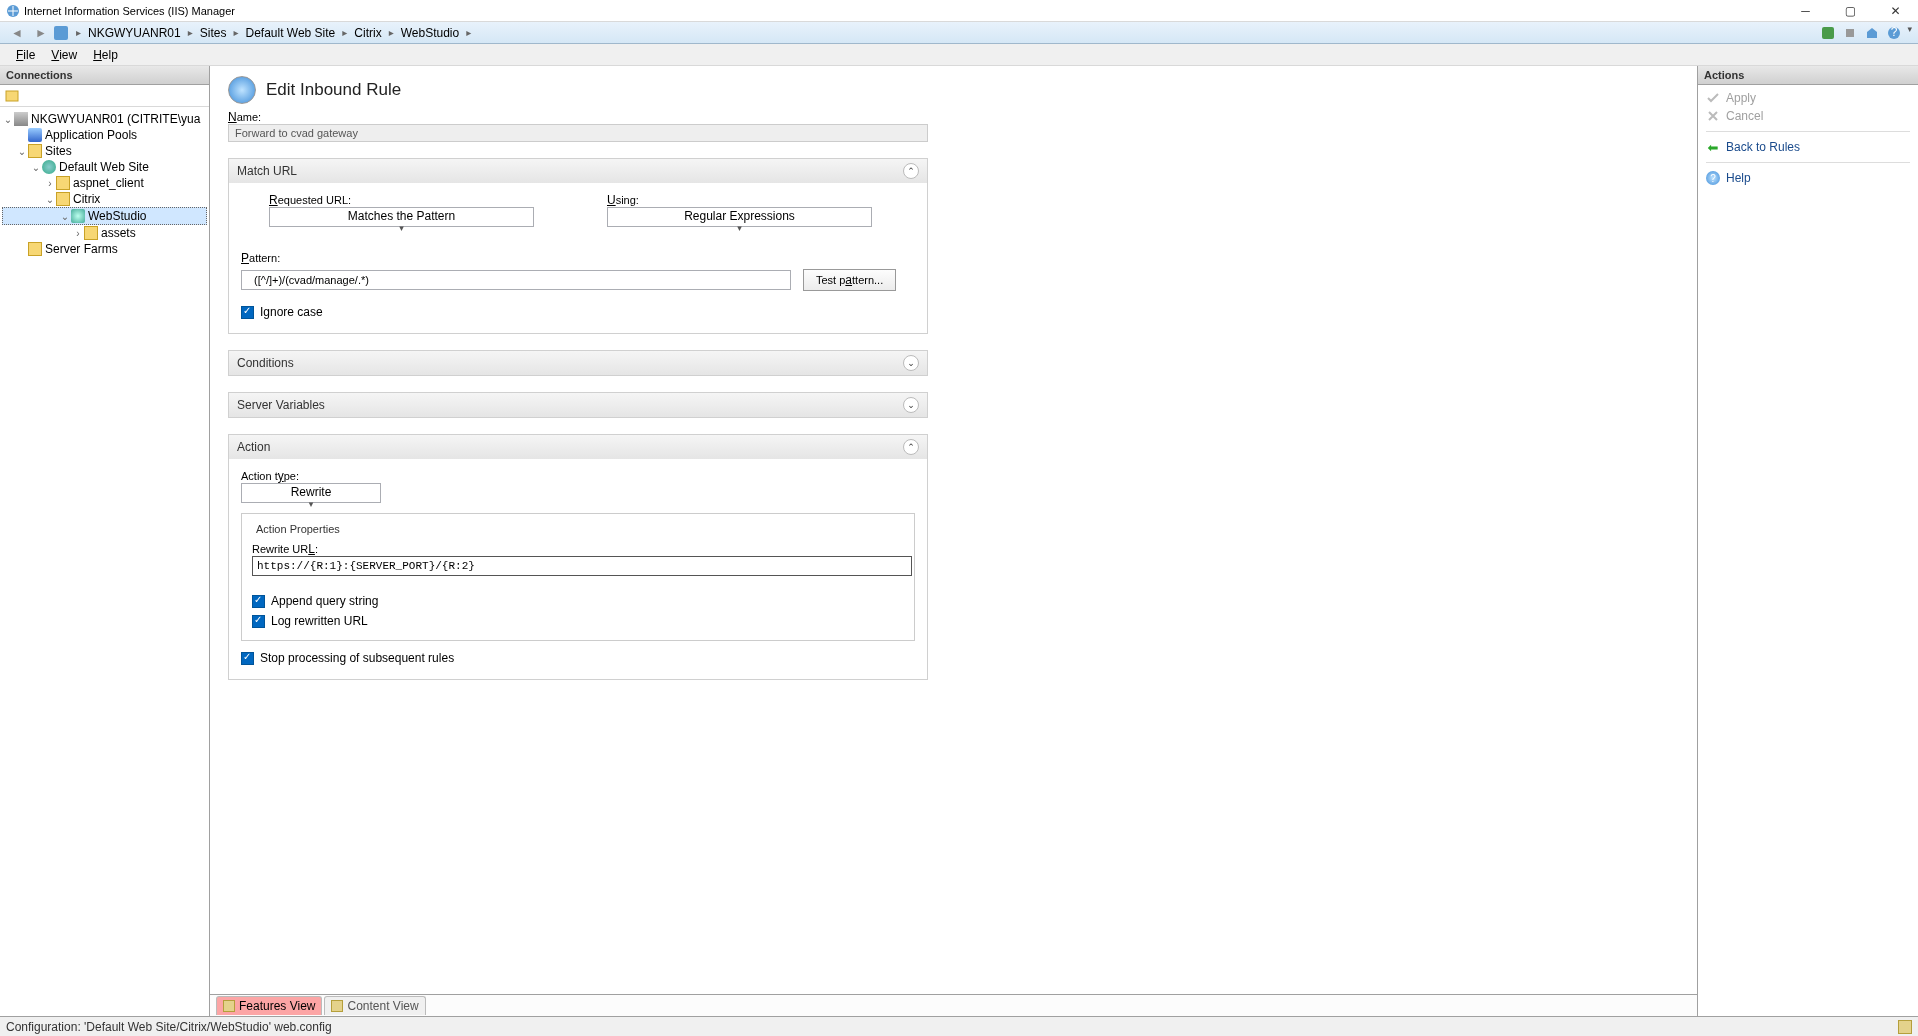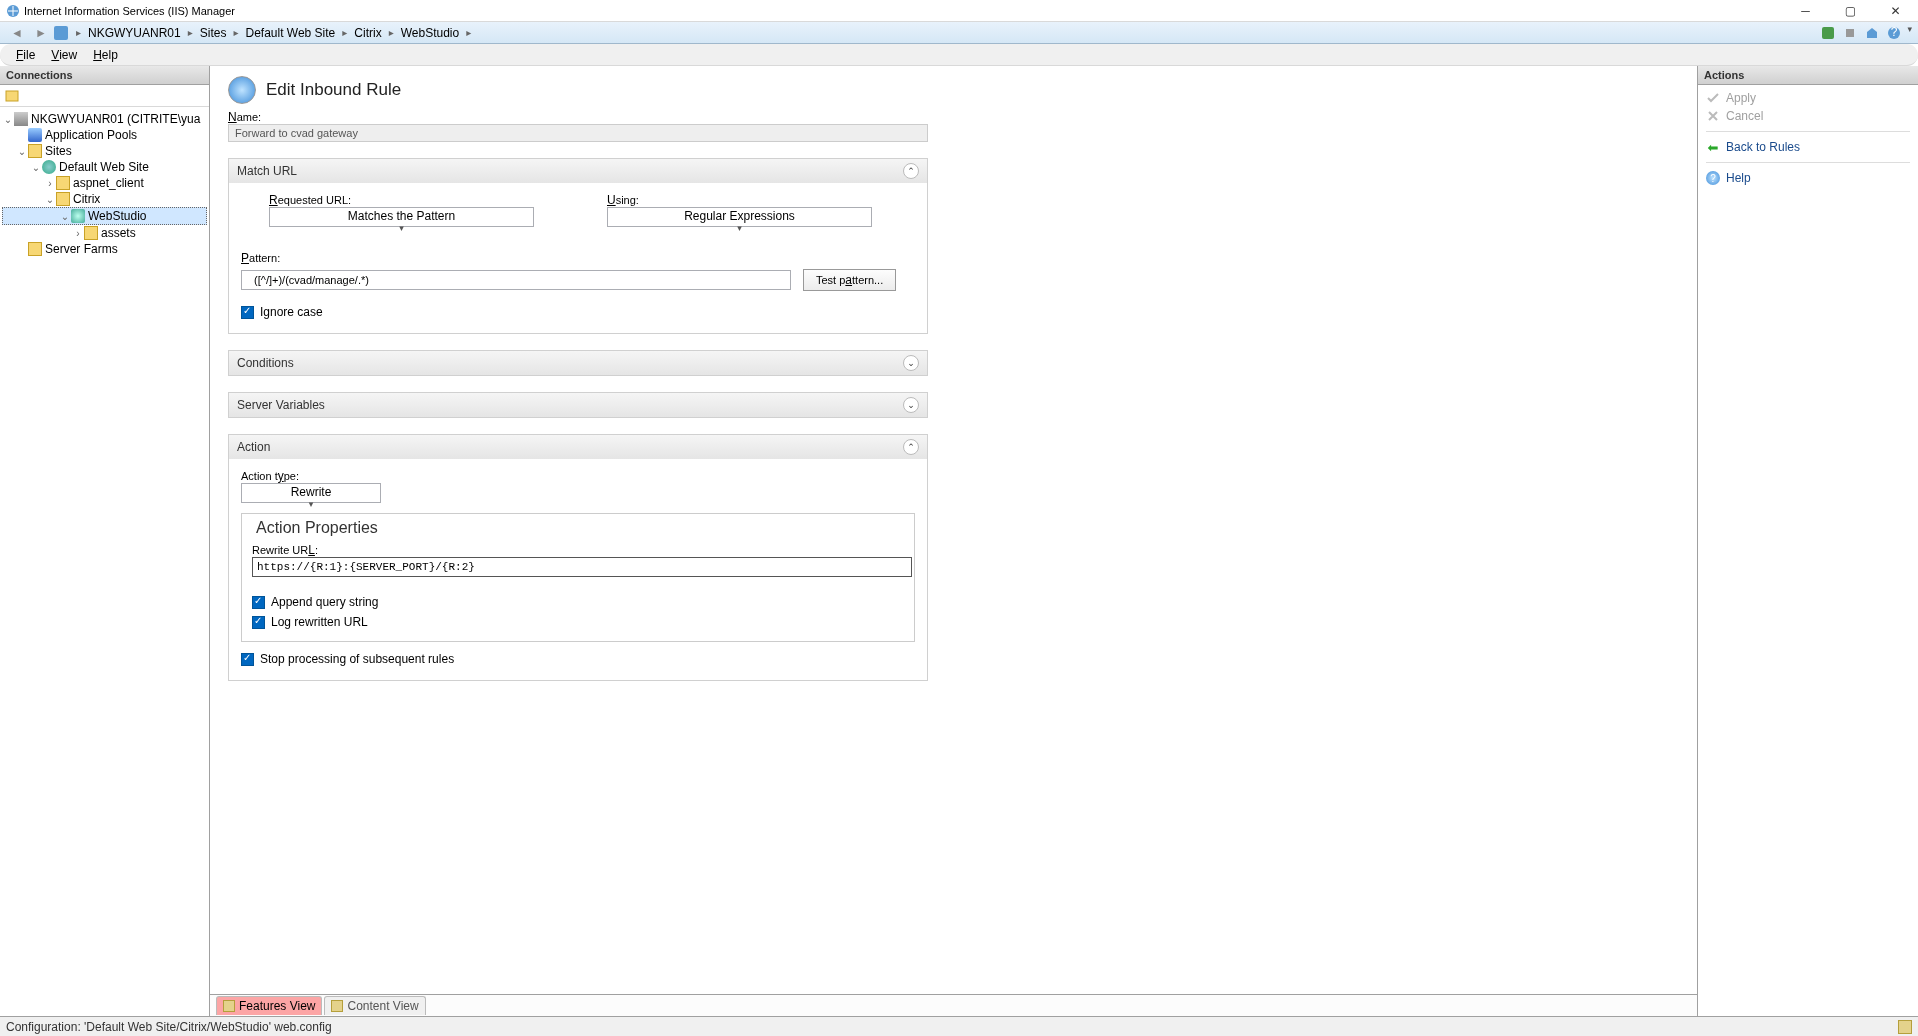--- a/index.html
+++ b/index.html
@@ -15,21 +15,21 @@
 
 .addressbar { height: 22px; background: linear-gradient(#e8f2fb, #d5e7f6); border-bottom: 1px solid #a0b8cc; display: flex; align-items: center; padding: 0 6px; }
 .navbtn { width: 22px; height: 18px; display: flex; align-items: center; justify-content: center; color: #888; border: 1px solid transparent; border-radius: 2px; margin-right: 2px; }
 .crumb-sep { margin: 0 4px; color: #666; font-size: 10px; }
 .crumb { color: #000; padding: 1px 3px; }
 .crumb-icon { width: 14px; height: 14px; background: #5b9bd5; border-radius: 2px; display: inline-block; margin-right: 4px; vertical-align: middle; }
 .addr-right { margin-left: auto; display: flex; gap: 4px; }
 .addr-icon { width: 18px; height: 18px; display: flex; align-items: center; justify-content: center; }
 
 
-.menubar { height: 22px; background: #f0f0f0; border-bottom: 1px solid #d9d9d9; display: flex; align-items: center; padding-left: 8px; border-radius: 11px; }
+.menubar { height: 22px; background: #f0f0f0; border-bottom: 1px solid #d9d9d9; display: flex; align-items: center; padding-left: 8px; }
 .menuitem { padding: 2px 8px; color: #000; }
 .menuitem .ul { text-decoration: underline; }
 
 
 .main { display: flex; height: calc(100% - 22px - 22px - 22px - 20px); }
 
 
 .connections { width: 210px; border-right: 1px solid #a0a0a0; background: #fff; display: flex; flex-direction: column; }
 .panel-header { background: linear-gradient(#e8e8e8, #d0d0d0); border-bottom: 1px solid #a0a0a0; padding: 3px 6px; font-weight: bold; color: #333; font-size: 11px; }
 .toolbar-small { height: 22px; border-bottom: 1px solid #d9d9d9; display: flex; align-items: center; padding-left: 4px; }
@@ -65,21 +65,21 @@
 .select .arrow { font-size: 9px; color: #555; }
 .small-select { width: 140px; }
 .pattern-row { display: flex; align-items: center; gap: 12px; margin-top: 4px; }
 .pattern-input { width: 550px; height: 20px; border: 1px solid #abadb3; padding: 1px 12px; font-size: 11px; }
 .btn { height: 22px; padding: 0 12px; border: 1px solid #999; background: linear-gradient(#fdfdfd, #ececec); font-size: 11px; display: inline-flex; align-items: center; }
 .btn .ul { text-decoration: underline; }
 .chk-row { display: flex; align-items: center; margin-top: 14px; }
 .chk { width: 13px; height: 13px; background: #0067c0; border: 1px solid #005499; margin-right: 6px; position: relative; }
 .chk::after { content: "✓"; color: #fff; font-size: 10px; position: absolute; top: -2px; left: 1px; }
 .fieldset { border: 1px solid #ccc; padding: 8px 10px 12px 10px; margin-top: 10px; }
-.fieldset .legend { font-size: 16px; color: #333; margin-top: -15px; background: #fff; display: inline-block; padding: 0 4px; }
+.fieldset .legend { font-size: 11px; color: #333; margin-top: -15px; background: #fff; display: inline-block; padding: 0 4px; }
 .rewrite-input { width: 660px; height: 20px; border: 1px solid #555; padding: 1px 4px; font-family: "Courier New", monospace; font-size: 11px; }
 
 
 .content-tabs { height: 22px; border-top: 1px solid #a0a0a0; display: flex; align-items: center; padding-left: 6px; background: #fcfcfc; }
 .ctab { padding: 2px 6px; border: 1px solid #bbb; border-bottom: none; background: #fca5a5; font-size: 11px; margin-right: 2px; display: flex; align-items: center; border-radius: 3px 3px 0 0; }
 .ctab.inactive { background: #f0f0f0; color: #555; }
 .ctab .tab-icon { width: 12px; height: 12px; margin-right: 4px; background: #e4d28b; border: 1px solid #b59f3b; }
 
 
 .actions { width: 220px; background: #fff; }

